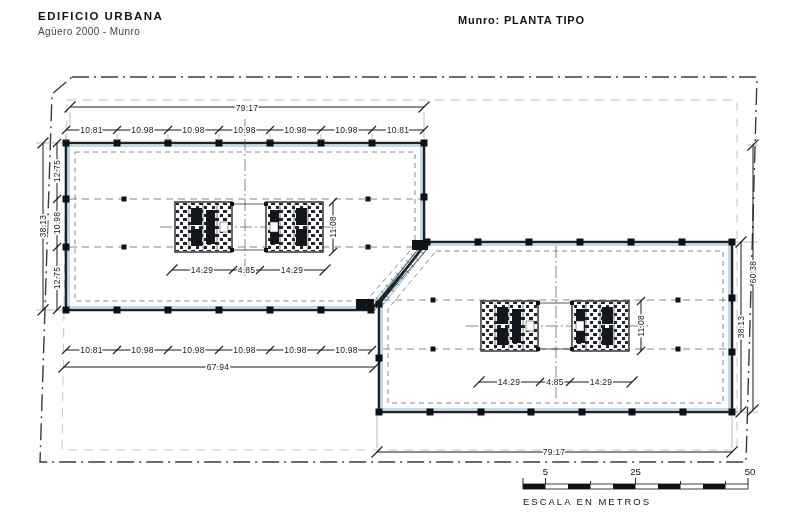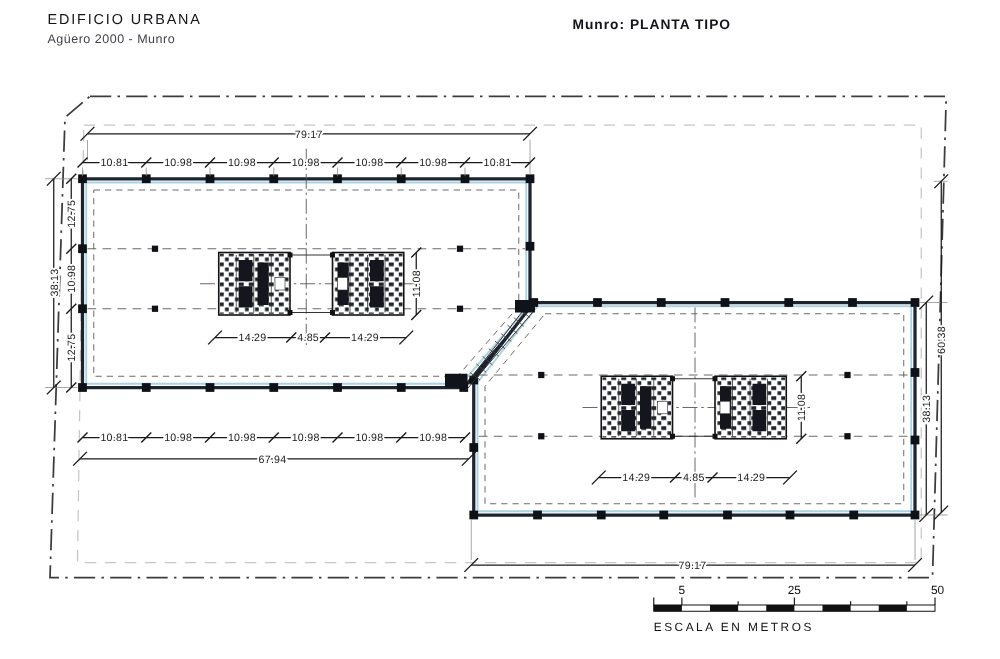--- a/index.html
+++ b/index.html
@@ -2,21 +2,21 @@
 <html style="--c-line: #1c2430; --c-glass: #a9d2e3; --c-boundary: #3c3c3c; --c-setback: #c6c6c6; --c-dim: #1a1a1a;"><head>
 <meta charset="utf-8">
 <style>
   :root{
     --c-line:#1c2430; --c-glass:#a9d2e3; --c-boundary:#3c3c3c;
     --c-setback:#c6c6c6; --c-dim:#1a1a1a;
   }
   html,body{margin:0;padding:0;background:#fff;}
   .canvas{position:relative;width:800px;height:527px;background:#ffffff;
           font-family:"Liberation Sans",sans-serif;overflow:hidden;}
-  .hdr-title{position:absolute;left:38px;top:10px;font-size:11.5px;font-weight:normal;
+  .hdr-title{position:absolute;left:38px;top:10px;font-size:11.5px;font-weight:bold;
              letter-spacing:1.5px;color:#14141a;}
   .hdr-sub{position:absolute;left:38px;top:26px;font-size:10px;color:#45404c;letter-spacing:.4px;}
   .hdr-plan{position:absolute;left:458px;top:14px;font-size:11px;font-weight:bold;
             letter-spacing:.8px;color:#14141a;}
   svg{position:absolute;left:0;top:0;}
   .bld{fill:#ffffff;stroke:var(--c-line);stroke-width:2.6;stroke-linejoin:miter;}
   .glass{fill:none;stroke:var(--c-glass);stroke-width:1.5;}
   .inset{fill:none;stroke:#6b6b6b;stroke-width:.8;stroke-dasharray:5 4;}
   .grid{stroke:#555;stroke-width:.7;stroke-dasharray:7 5;fill:none;}
   .cl{stroke:#555;stroke-width:.7;stroke-dasharray:12 3 2 3;fill:none;}

